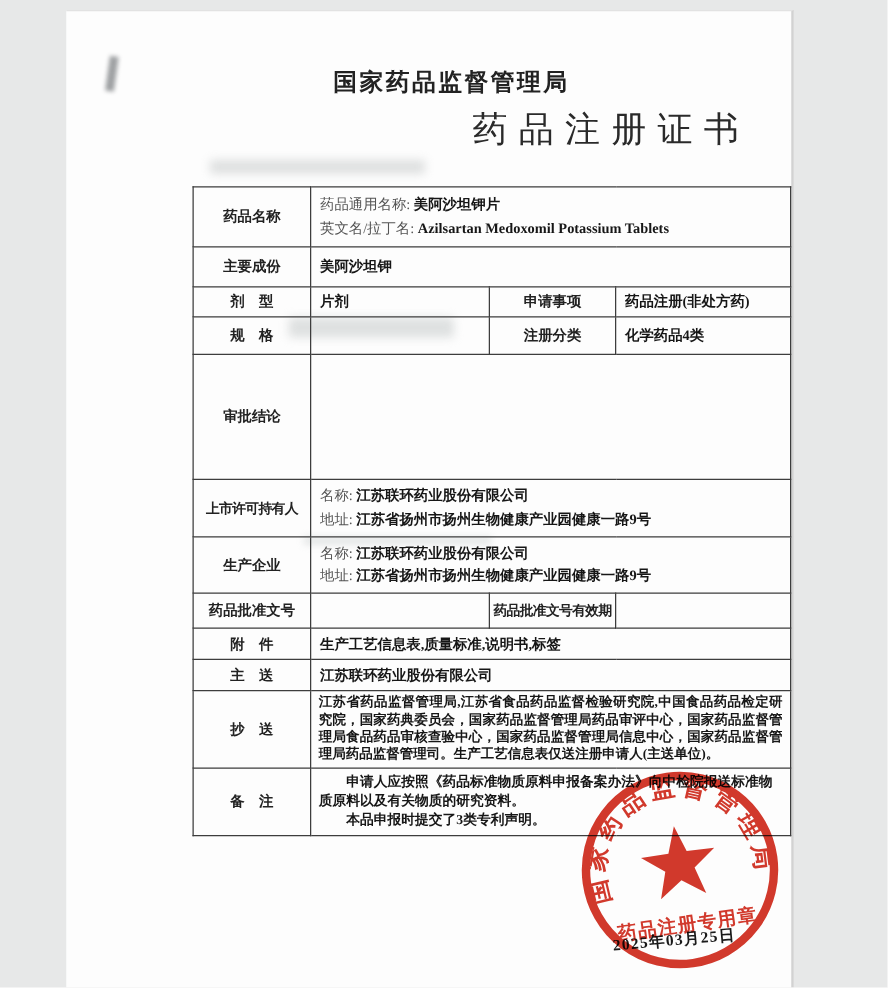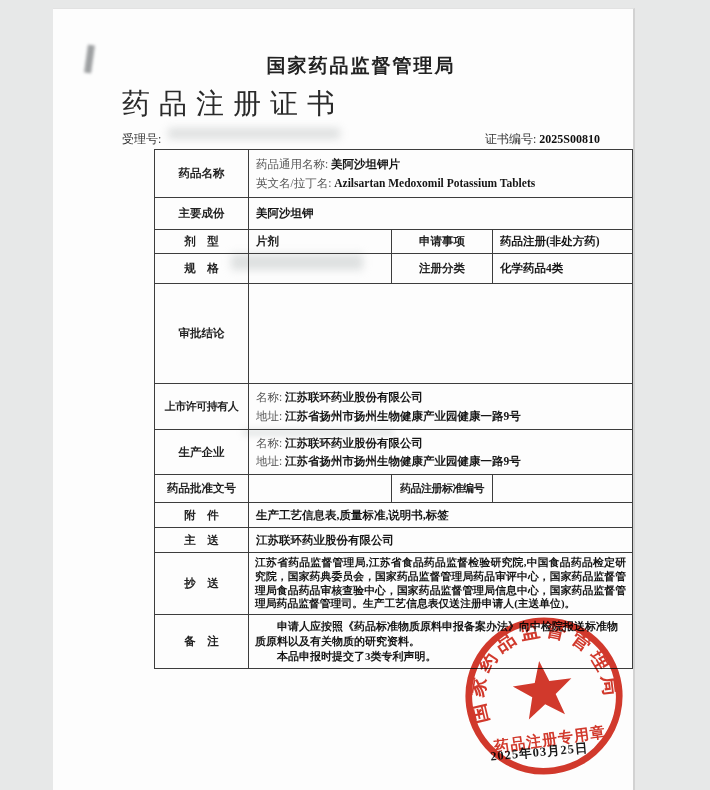--- a/index.html
+++ b/index.html
@@ -18,21 +18,21 @@
     border-top:1px solid #e2e2e2;
     padding-left:22px;
   }
   .agency-title {
     position:absolute; left:69px; top:44px; width:478px;
     text-align:center; font-size:19px; font-weight:bold;
     letter-spacing:2px; color:#222;
   }
   .doc-title {
     position:absolute; left:69px; top:76px; width:478px;
-    text-align:left; font-size:28px; font-weight:500;
+    text-align:right; font-size:28px; font-weight:500;
     letter-spacing:9px; color:#2a2a2a;
   }
   .meta-row {
     position:absolute; left:69px; top:122px; width:478px;
     display:flex; justify-content:space-between;
     font-size:12px; color:#333;
   }
   .meta-row .num { font-weight:bold; color:#111; }
   table.cert {
     position:absolute; left:69px; top:140px; width:478px;
@@ -86,27 +86,20 @@
 <div class="page">
 
   <div class="smudge sm1"></div>
   <div class="smudge sm2"></div>
   <div class="smudge sm3"></div>
   <div class="smudge sm4"></div>
 
   <div class="agency-title">国家药品监督管理局</div>
   <div class="doc-title">药品注册证书</div>
 
-  <div class="meta-row">
-    <span>受理号:</span>
-    <span>
-      <span>证书编号:</span>
-      <span class="num">2025S00810</span>
-    </span>
-  </div>
 
   <table class="cert">
     <colgroup>
         <col style="width:94px">
         <col style="width:143px">
         <col style="width:101px">
         <col style="width:140px">
       </colgroup>
 
     <tbody>
@@ -156,21 +149,21 @@
       <td class="lab">生产企业</td>
       <td class="val" colspan="3">
         <div class="kv"><span class="k">名称:</span> <span>江苏联环药业股份有限公司</span></div>
         <div class="kv"><span class="k">地址:</span> <span>江苏省扬州市扬州生物健康产业园健康一路9号</span></div>
       </td>
     </tr>
 
     <tr style="height:28px">
       <td class="lab">药品批准文号</td>
       <td class="val"></td>
-      <td class="lab tight">药品注册标准编号</td>
+      <td class="lab tight">药品批准文号有效期</td>
       <td class="val"></td>
     </tr>
 
     <tr style="height:25px">
       <td class="lab">附　件</td>
       <td class="val" colspan="3">生产工艺信息表,质量标准,说明书,标签</td>
     </tr>
 
     <tr style="height:25px">
       <td class="lab">主　送</td>

